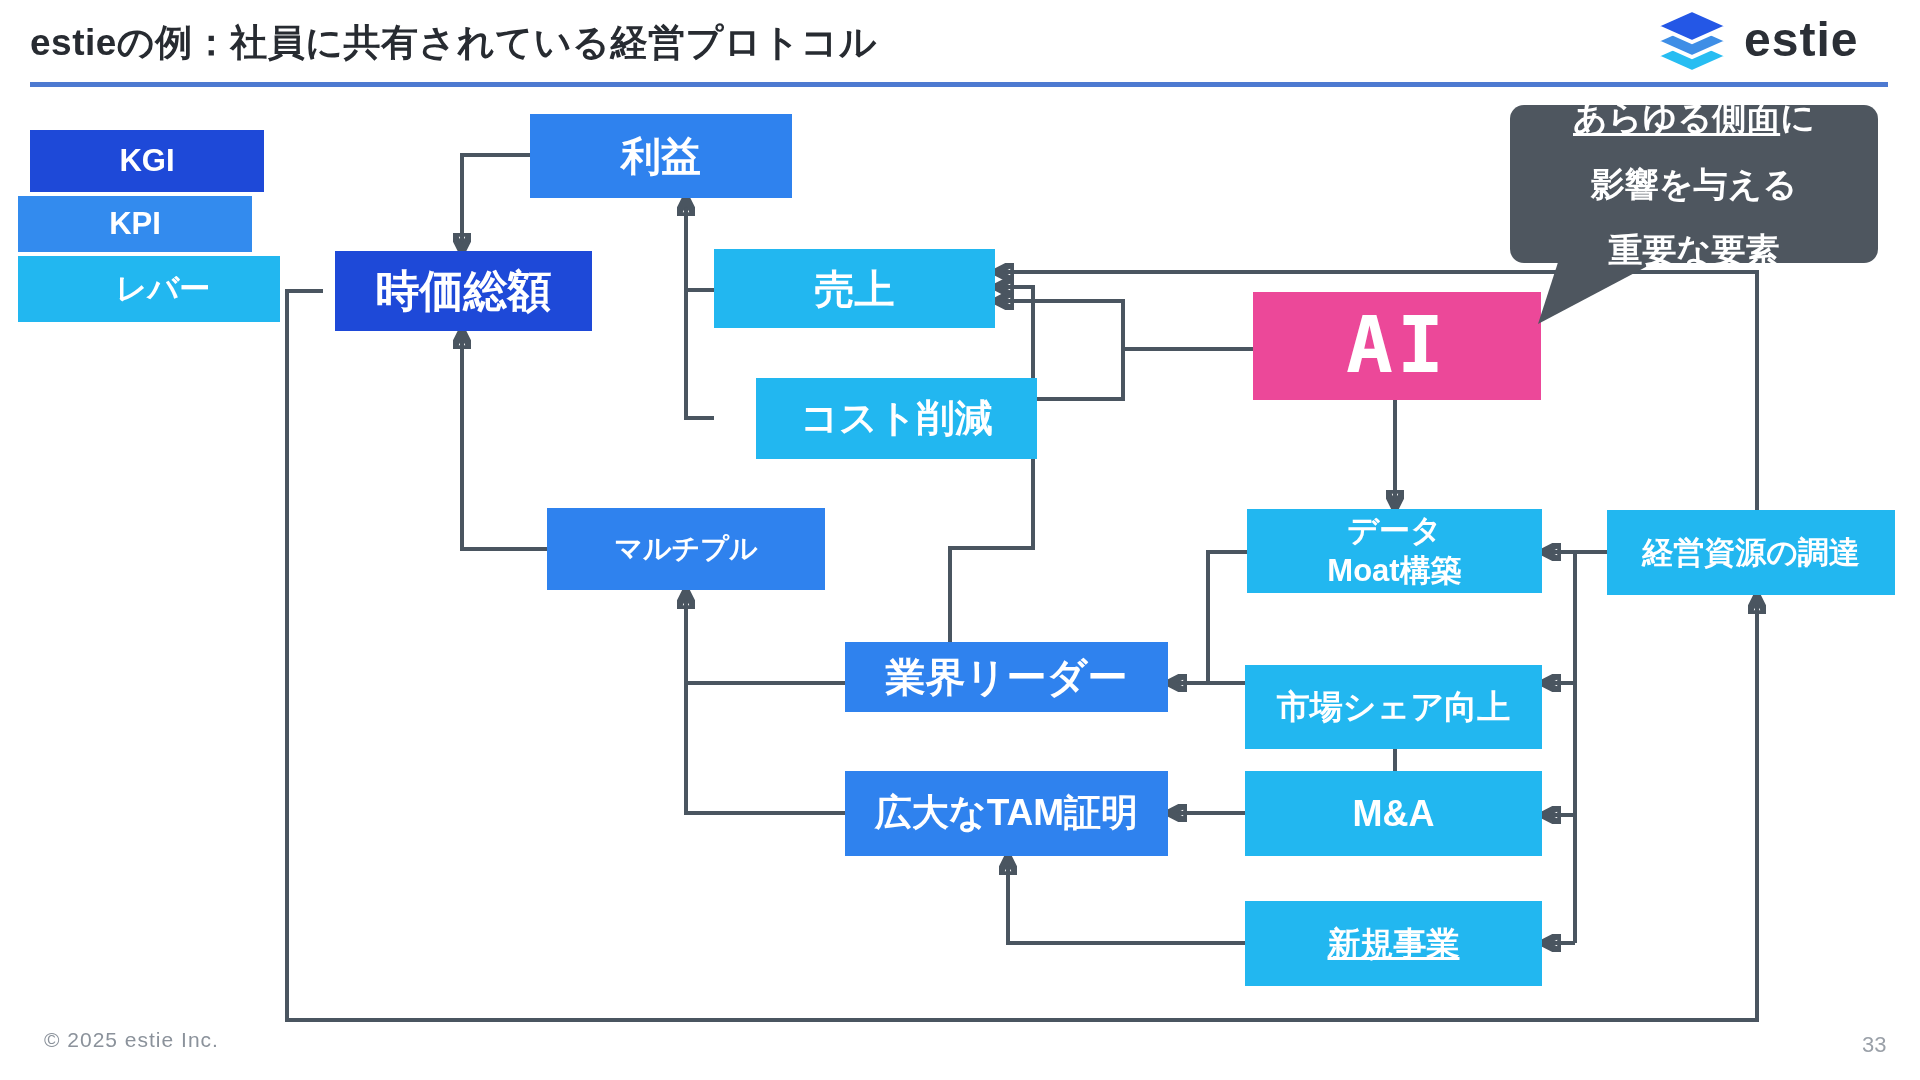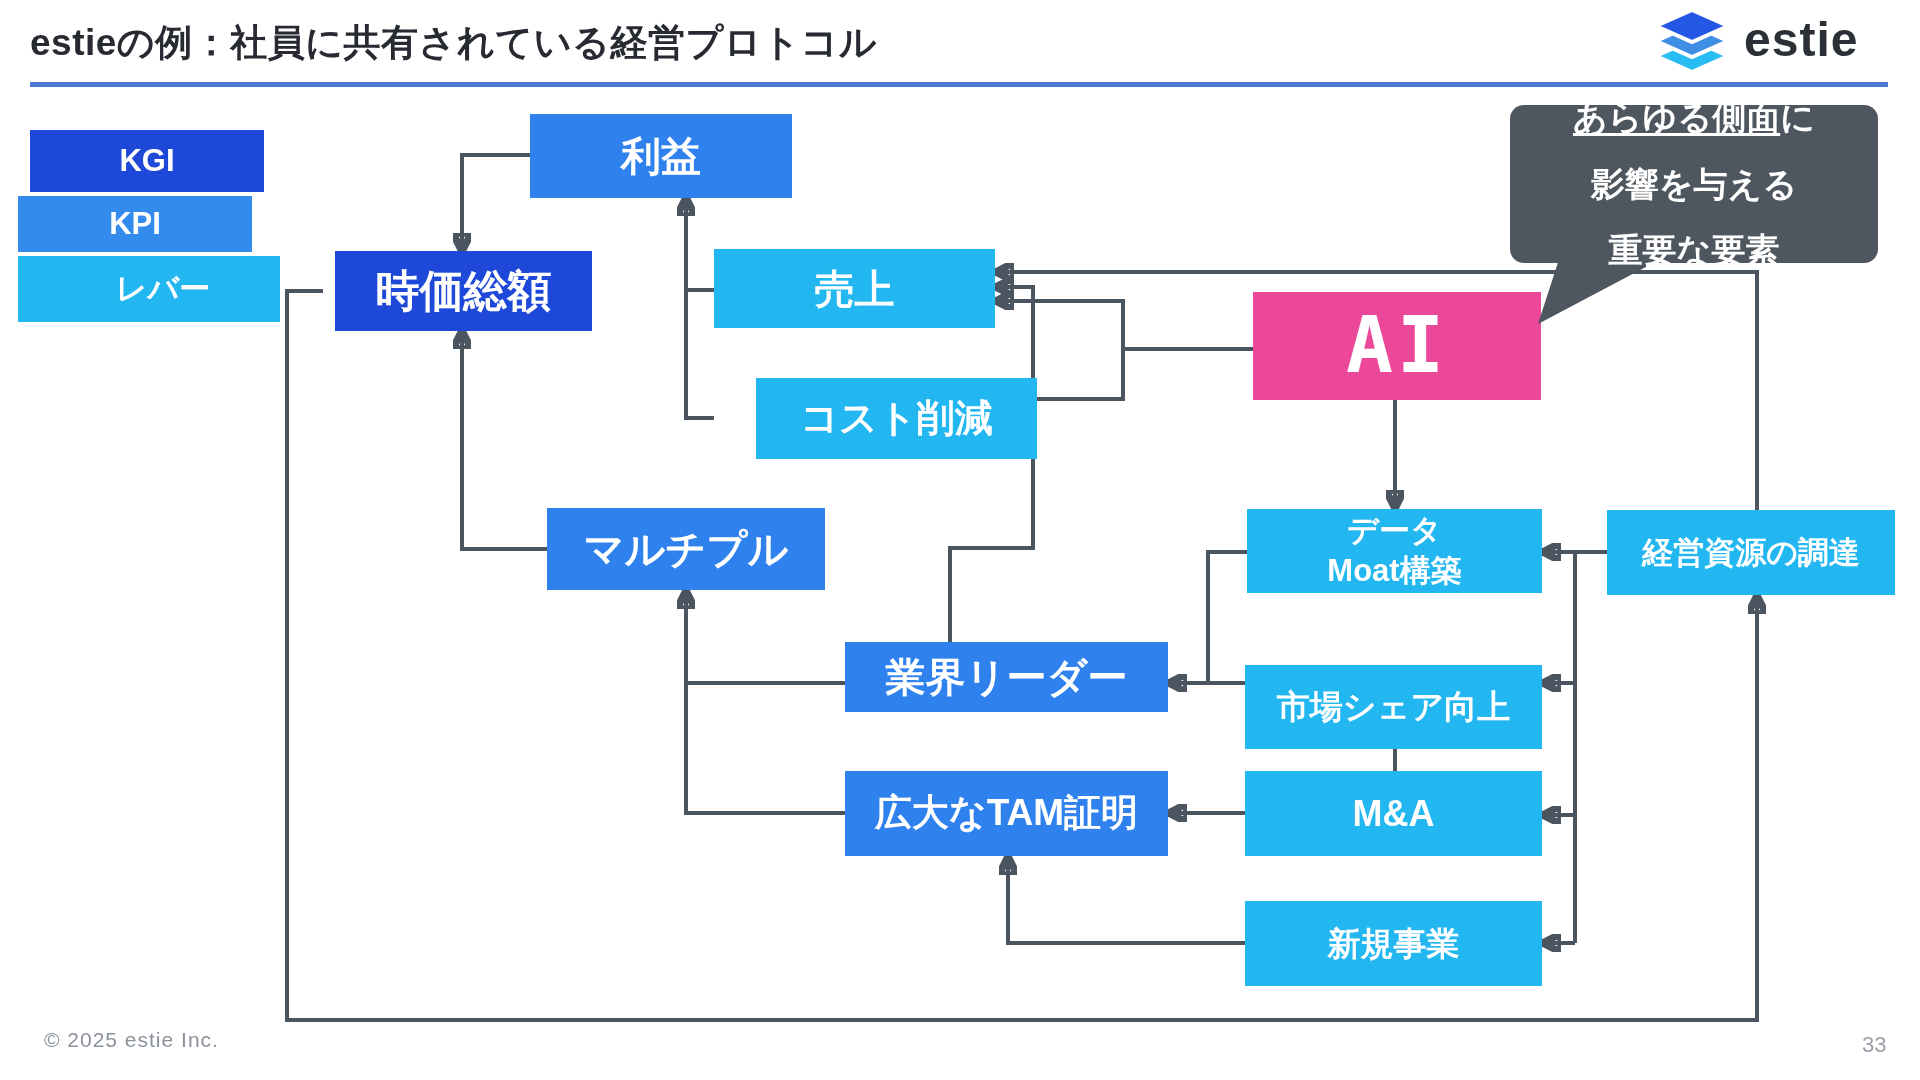--- a/index.html
+++ b/index.html
@@ -22,28 +22,28 @@
   #legend-kgi{left:18px;top:130px;width:234px;height:62px;font-size:31px;}
   #legend-kpi{left:18px;top:196px;width:234px;height:56px;font-size:31px;}
   #legend-lever{left:18px;top:256px;width:234px;height:66px;font-size:31px;padding-left:28px;}
   
   #node-rieki{left:530px;top:114px;width:262px;height:84px;font-size:40px;}
   #node-jika{left:323px;top:251px;width:257px;height:80px;font-size:44px;}
   #node-uriage{left:714px;top:249px;width:281px;height:79px;font-size:40px;}
   #node-cost{left:714px;top:378px;width:281px;height:81px;font-size:38px;margin-left:42px;}
   #node-ai{left:1253px;top:292px;width:288px;height:108px;font-size:78px;
            font-family:"DejaVu Sans Mono",monospace;letter-spacing:4px;}
-  #node-multiple{left:547px;top:508px;width:278px;height:82px;font-size:40px;}
+  #node-multiple{left:547px;top:508px;width:278px;height:82px;font-size:28px;}
   #node-moat{left:1247px;top:509px;width:295px;height:84px;font-size:31px;line-height:1.3;}
   #node-shigen{left:1607px;top:510px;width:288px;height:85px;font-size:31px;}
   #node-gyokai{left:845px;top:642px;width:323px;height:70px;font-size:40px;}
   #node-share{left:1245px;top:665px;width:297px;height:84px;font-size:33px;}
   #node-tam{left:845px;top:771px;width:323px;height:85px;font-size:37px;}
   #node-ma{left:1245px;top:771px;width:297px;height:85px;font-size:36px;}
-  #node-shinki{left:1245px;top:901px;width:297px;height:85px;font-size:33px;}
+  #node-shinki{left:1245px;top:901px;width:297px;height:85px;font-size:33px;text-decoration:underline;}
   
   .lines{position:absolute;left:0;top:0;z-index:5;pointer-events:none;}
   .lines path{stroke:#4a5560;stroke-width:4;fill:none;}
   
   .callout{position:absolute;left:1510px;top:105px;width:368px;height:158px;background:#4e565f;
            border-radius:14px;z-index:25;display:flex;flex-direction:column;align-items:center;justify-content:center;
            color:#ffffff;font-weight:bold;font-size:34px;line-height:1.38;text-align:center;gap:20px;}
   .callout u{text-decoration:underline;text-underline-offset:4px;}
   .tail{position:absolute;left:0;top:0;z-index:24;pointer-events:none;}
   

